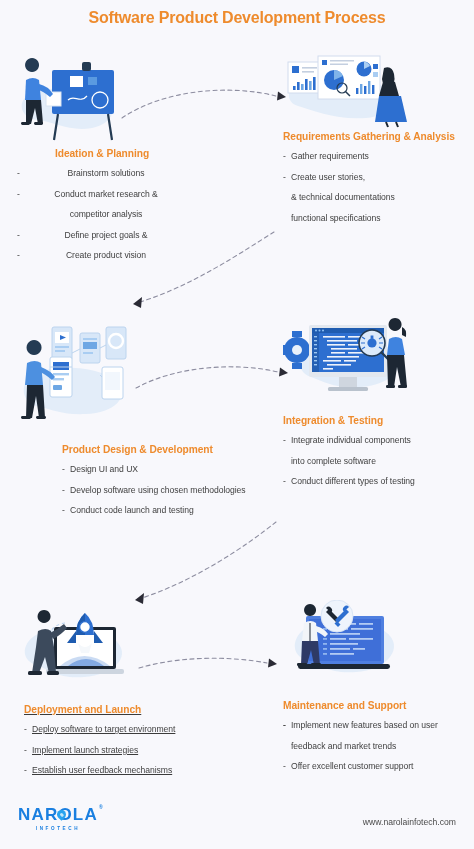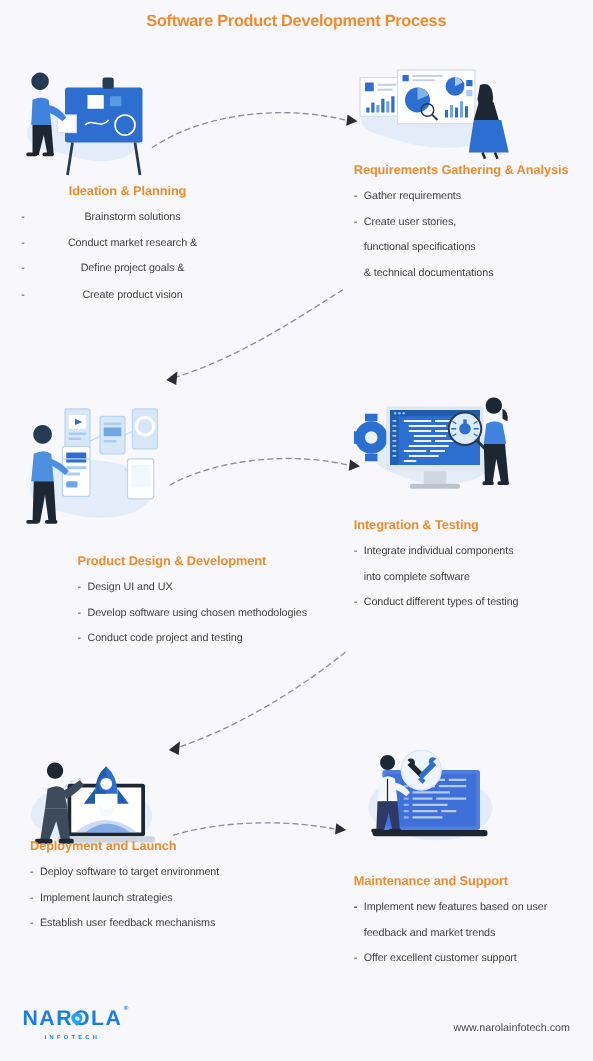--- a/index.html
+++ b/index.html
@@ -9,21 +9,21 @@
     font-family:"Liberation Sans", sans-serif;
     overflow:hidden;
     position:relative;
     color:#3b3b3b;
   }
   #page{position:relative;width:474px;height:849px;overflow:hidden;background:#f8f8fc;}
 
   .title{
     position:absolute;top:9px;left:0;width:474px;
     text-align:center;
-    font-size:13px;font-weight:bold;
+    font-size:16px;font-weight:bold;
     letter-spacing:-0.2px;
     color:#ee8b2d;
   }
   .illus{position:absolute;}
 
   .block{position:absolute;}
   .block h3{
     margin:0 0 9px 0;
     font-size:10.2px;font-weight:bold;
     color:#ee8b2d;
@@ -117,21 +117,21 @@
     <path d="M31,36 q9,2 14,10 l-3,3 q-7,-6 -12,-7 Z" fill="#3f83df"></path>
     <path d="M18,52 l15,0 l2,24 l-5,0 l-3,-16 l-4,16 l-5,0 Z" fill="#1d2733"></path>
     <rect x="13" y="74" width="9" height="3" rx="1.4" fill="#1d2733"></rect>
     <rect x="26" y="74" width="9" height="3" rx="1.4" fill="#1d2733"></rect>
   </svg>
 
   <div class="block" style="left:17px;top:148px;width:170px;text-align:center;">
     <h3>Ideation &amp; Planning</h3>
     <ul>
       <li><span class="dash">-</span><span>Brainstorm solutions</span></li>
-      <li><span class="dash">-</span><span>Conduct market research &amp;</span></li>
+      <li><span class="dash">-</span><span>Conduct market research &amp;</span><span class="cont">competitor analysis</span></li>
       <li><span class="dash">-</span><span>Define project goals &amp;</span></li>
       <li><span class="dash">-</span><span>Create product vision</span></li>
     </ul>
   </div>
 
   <svg class="illus" style="left:280px;top:48px;" width="128" height="82" viewBox="0 0 128 82">
     <path d="M18,58 C4,54 6,36 26,32 C52,27 92,30 106,40 C120,50 112,68 86,70 C56,72 34,63 18,58Z" fill="#e3edf9"></path>
     <rect x="8" y="14" width="34" height="31" fill="#ffffff" stroke="#d2dced"></rect>
     <rect x="12" y="18" width="7" height="7" fill="#2d6fd0"></rect>
     <rect x="22" y="19" width="15" height="1.6" fill="#c4cfe0"></rect>
@@ -162,21 +162,21 @@
     <path d="M104,20 q8,-3 10,6 q2,10 -4,12 q-7,2 -8,-7 Z" fill="#1d2733"></path>
     <path d="M103,34 q7,-3 12,0 l4,14 l-20,0 Z" fill="#1d2733"></path>
     <path d="M99,48 l22,0 l6,26 l-32,0 Z" fill="#2d6fd0"></path>
     <path d="M106,74 l2,5 M116,74 l2,5" stroke="#1d2733" stroke-width="2"></path>
   </svg>
 
   <div class="block" style="left:283px;top:131px;width:190px;">
     <h3>Requirements Gathering &amp; Analysis</h3>
     <ul>
       <li><span class="dash">-</span><span>Gather requirements</span></li>
-      <li><span class="dash">-</span><span>Create user stories,</span><span class="cont">functional specifications</span><span class="cont">&amp; technical documentations</span></li>
+      <li><span class="dash">-</span><span>Create user stories,</span><span class="cont">&amp; technical documentations</span><span class="cont">functional specifications</span></li>
     </ul>
   </div>
 
   <svg class="illus" style="left:10px;top:315px;" width="122" height="115" viewBox="0 0 122 115">
     <path d="M30,92 C8,88 8,62 32,56 C58,49 96,54 108,68 C120,82 104,98 76,99 C52,100 44,95 30,92Z" fill="#e3edf9"></path>
     <rect x="42" y="12" width="20" height="33" rx="2" fill="#d8e7f8" stroke="#bcd4ee"></rect>
     <rect x="45" y="17" width="14" height="11" fill="#ffffff"></rect>
     <polygon points="50,20 56,22.5 50,25" fill="#2d6fd0"></polygon>
     <rect x="45" y="31" width="14" height="2" fill="#a9cdf2"></rect>
     <rect x="45" y="35" width="10" height="2" fill="#a9cdf2"></rect>
@@ -200,21 +200,21 @@
     <path d="M17,70 l16,0 l2,33 l-6,0 l-3,-22 l-4,22 l-6,0 Z" fill="#1d2733"></path>
     <rect x="11" y="101" width="10" height="3" rx="1.4" fill="#1d2733"></rect>
     <rect x="26" y="101" width="10" height="3" rx="1.4" fill="#1d2733"></rect>
   </svg>
 
   <div class="block" style="left:17px;top:444px;width:220px;margin-left:45px;">
     <h3>Product Design &amp; Development</h3>
     <ul>
       <li><span class="dash">-</span><span>Design UI and UX</span></li>
       <li><span class="dash">-</span><span>Develop software using chosen methodologies</span></li>
-      <li><span class="dash">-</span><span>Conduct code project and testing</span></li>
+      <li><span class="dash">-</span><span>Conduct code launch and testing</span></li>
     </ul>
   </div>
 
   <svg class="illus" style="left:283px;top:315px;" width="133" height="92" viewBox="0 0 133 92">
     <path d="M28,62 C10,56 14,32 38,26 C66,19 100,24 112,38 C124,52 108,70 78,72 C52,74 42,67 28,62Z" fill="#e3edf9"></path>
     <path d="M14,22 a13,13 0 1,1 0,26 a13,13 0 1,1 0,-26Z" fill="#2d6fd0"></path>
     <circle cx="14" cy="35" r="5" fill="#e9f1fb"></circle>
     <rect x="9" y="16" width="10" height="6" fill="#2d6fd0"></rect>
       <rect x="9" y="48" width="10" height="6" fill="#2d6fd0"></rect>
     <rect x="0" y="30" width="6" height="10" fill="#2d6fd0"></rect>
@@ -292,21 +292,21 @@
     <path d="M68,38 q7,8 14,0 l-3,10 l-8,0 Z" fill="#f5f8fb"></path>
     <path d="M55,18 q-14,2 -16,14" fill="none" stroke="#bcd4ee" stroke-width="1.2" stroke-dasharray="3,3"></path>
     <path d="M34,18 a6.5,6.5 0 1,1 0.1,0 Z" fill="#1d2733"></path>
     <path d="M28,26 q8,-4 13,0 l3,16 l-18,0 Z" fill="#3c4a5c"></path>
     <path d="M40,28 q8,-4 14,-9 l3,4 q-6,7 -14,11 Z" fill="#3c4a5c"></path>
     <path d="M26,42 l18,0 l2,26 l-7,0 l-4,-16 l-6,16 l-7,0 Z" fill="#3c4a5c"></path>
     <rect x="18" y="66" width="14" height="4" rx="1.6" fill="#1d2733"></rect>
     <rect x="37" y="66" width="12" height="4" rx="1.6" fill="#1d2733"></rect>
   </svg>
 
-  <div class="block" style="left:24px;top:672px;width:210px;">
+  <div class="block" style="left:24px;top:704px;width:210px;text-decoration:underline;">
     <h3>Deployment and Launch</h3>
     <ul>
       <li><span class="dash">-</span><span>Deploy software to target environment</span></li>
       <li><span class="dash">-</span><span>Implement launch strategies</span></li>
       <li><span class="dash">-</span><span>Establish user feedback mechanisms</span></li>
     </ul>
   </div>
 
   <svg class="illus" style="left:280px;top:600px;" width="130" height="92" viewBox="0 0 130 92">
     <path d="M26,60 C8,54 12,30 36,24 C64,17 98,22 110,36 C122,50 106,70 76,72 C50,74 40,65 26,60Z" fill="#e3edf9"></path>

